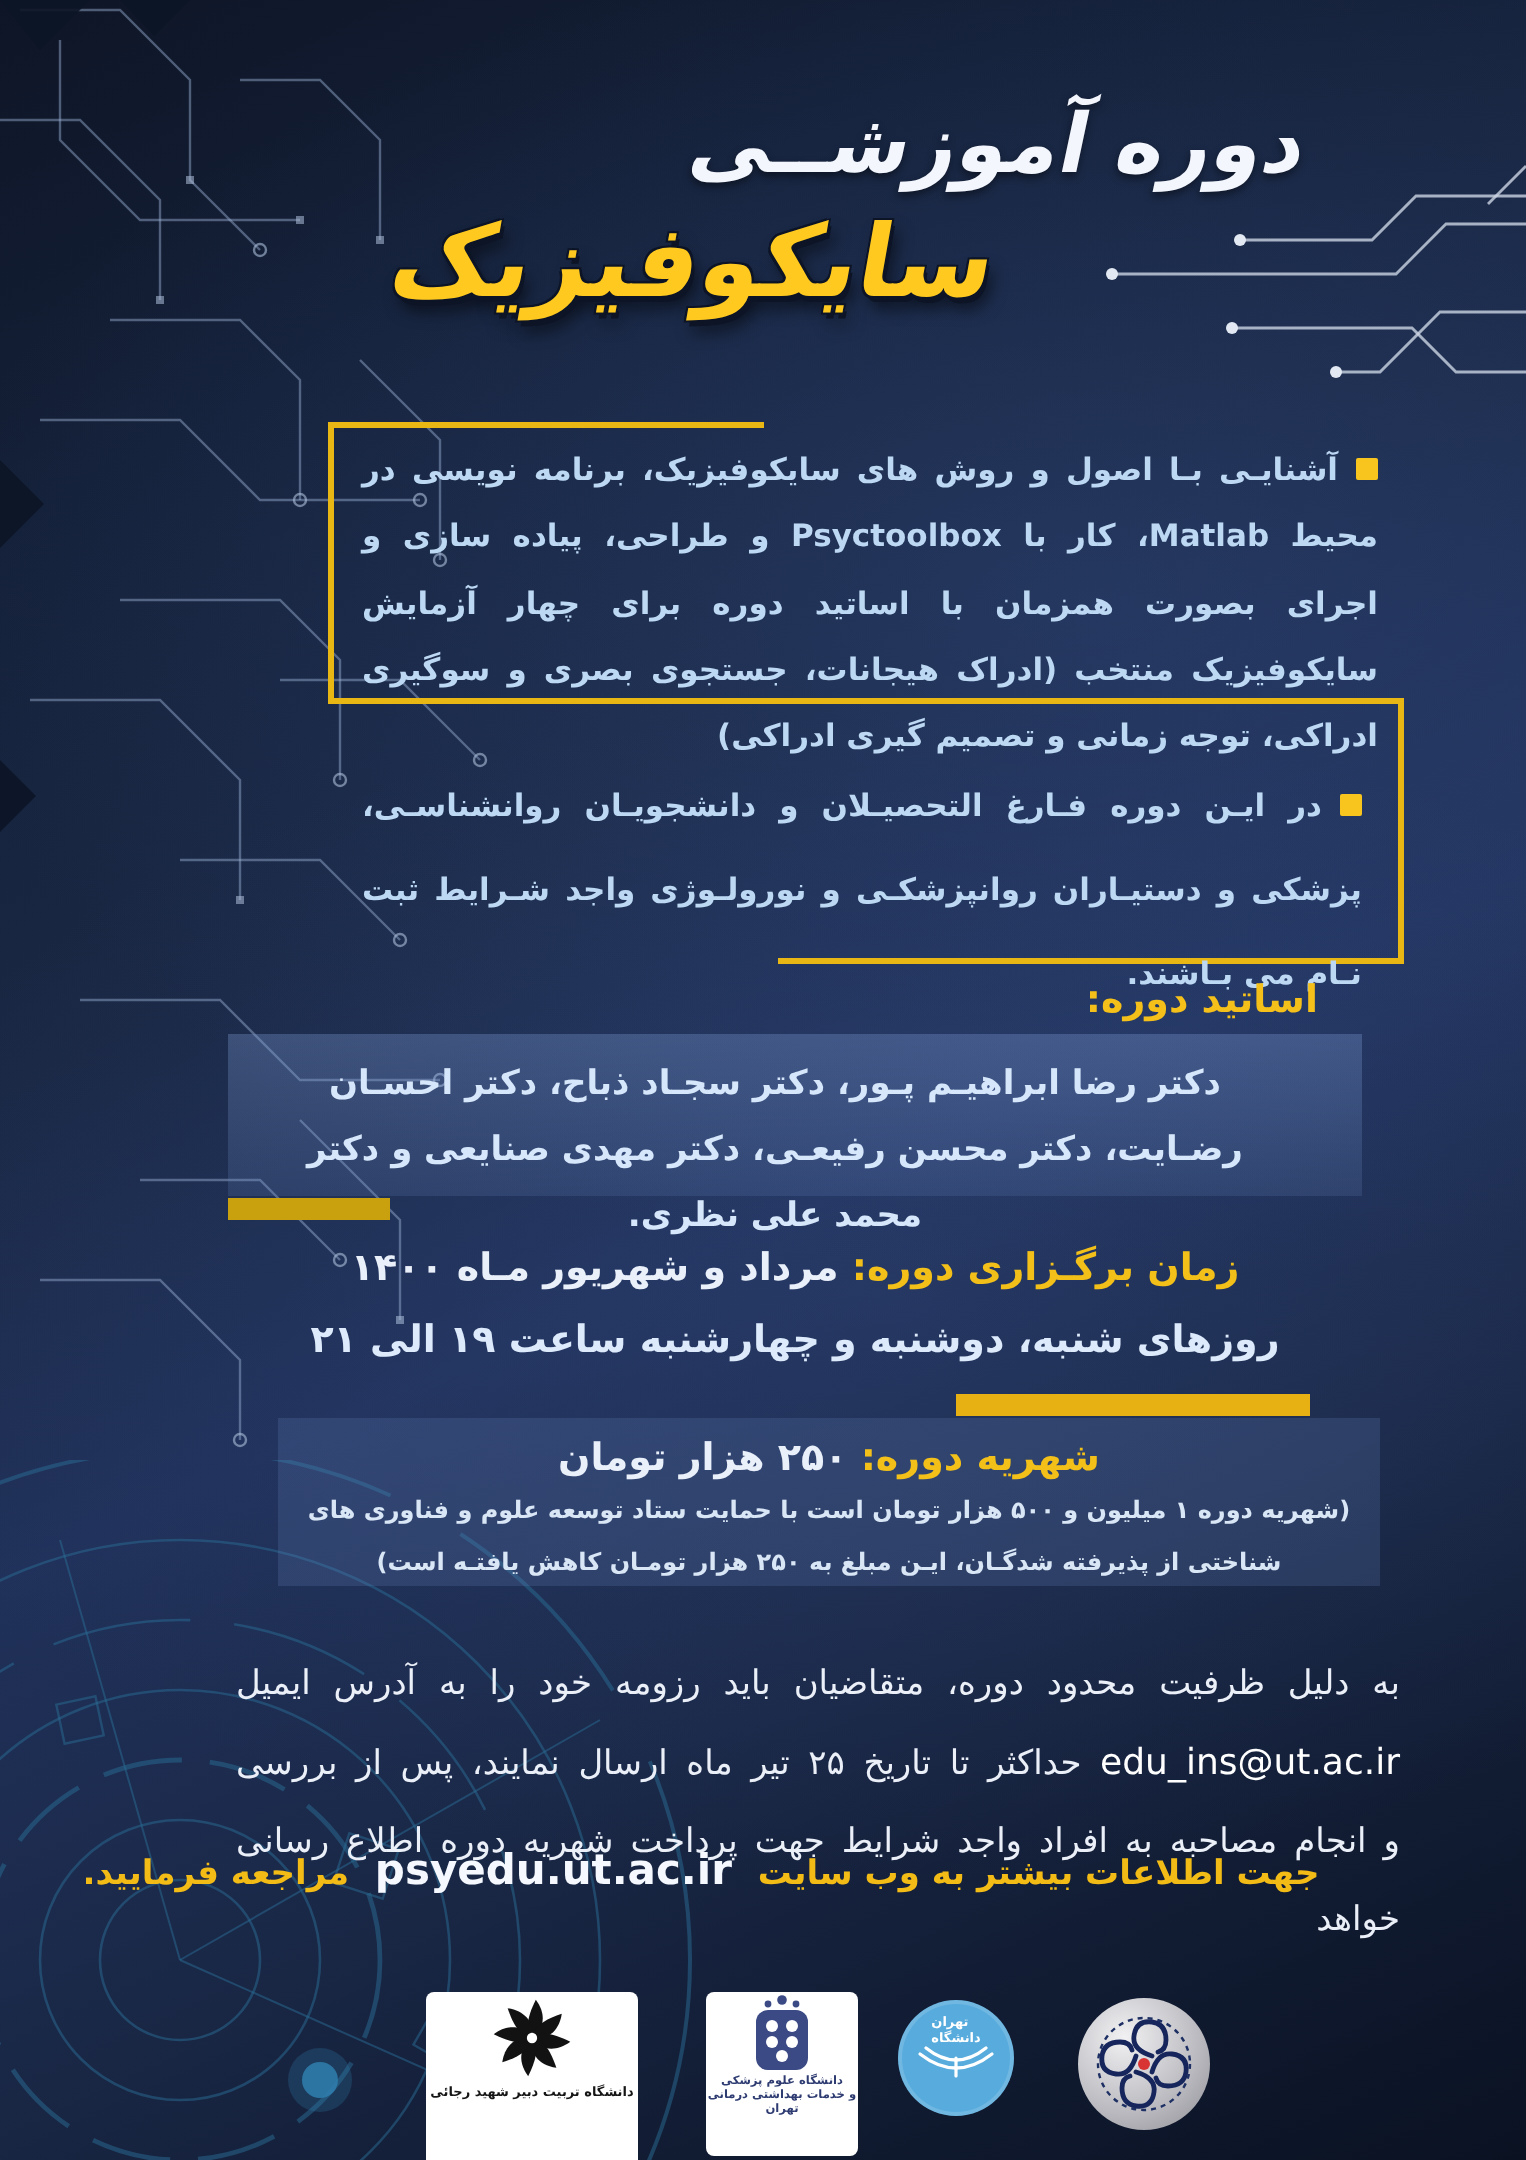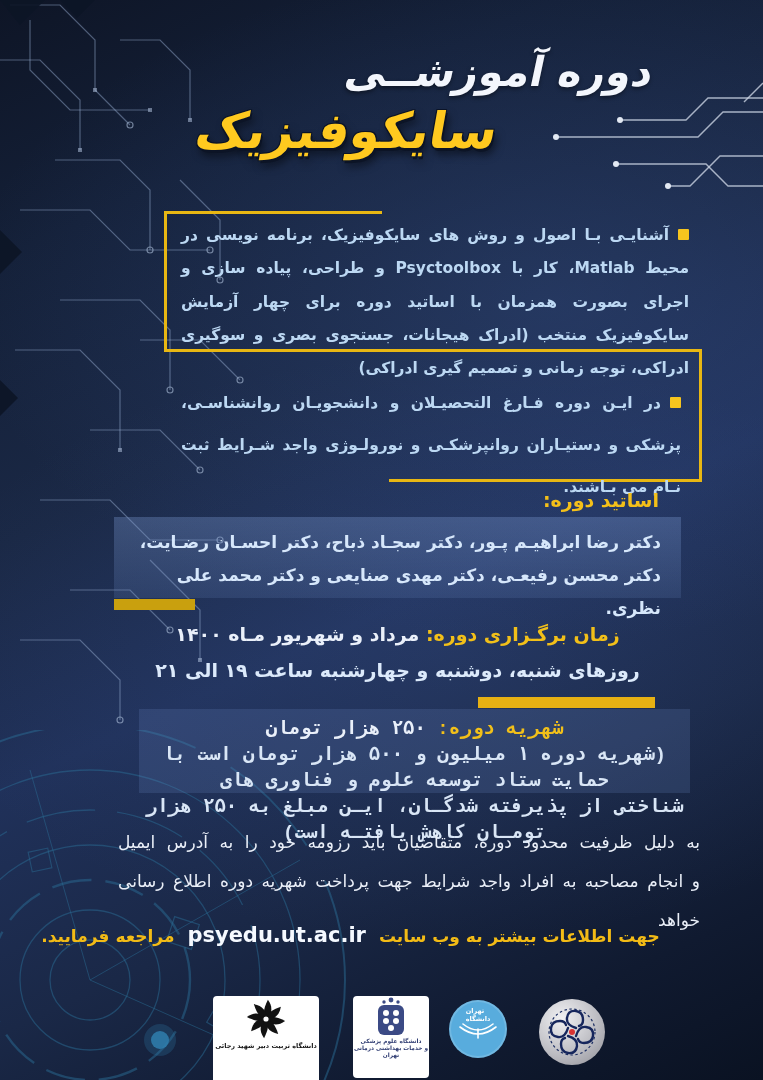--- a/index.html
+++ b/index.html
@@ -45,39 +45,39 @@
   .audience{left:181px;top:383px;width:500px;line-height:2.7;}
   .bullet{display:inline-block;width:11px;height:11px;background:#f7c51e;margin-left:9px;border-radius:1px;}
 
   
   .inst-heading{top:489px;right:104px;direction:rtl;color:#f4c019;font-size:19px;font-weight:bold;}
   .inst-box{
     left:114px;top:517px;width:567px;height:81px;
     background:linear-gradient(180deg,rgba(122,152,208,.34),rgba(100,130,185,.20));
   }
   .inst-names{
-    padding:9px 20px 0 16px;direction:rtl;text-align:right;
+    padding:9px 36px 0 16px;direction:rtl;text-align:center;
     font-size:17px;font-weight:bold;line-height:33px;color:#d6e7fb;
   }
   .bar-left{left:114px;top:599px;width:81px;height:11px;background:#c9a00e;}
   .bar-right{left:478px;top:697px;width:177px;height:11px;background:#e7b113;}
 
   
   .schedule{left:114px;top:616px;width:567px;text-align:center;direction:rtl;}
   .sch-line{font-size:19px;font-weight:bold;line-height:36px;color:#dceafb;}
   .lbl-yellow{color:#f2c019;}
   .val-white{color:#eaf0fa;}
 
   
   .tuition-box{
     left:139px;top:709px;width:551px;height:84px;background:rgba(112,142,198,.20);
-    text-align:center;direction:rtl;font-family:Liberation Mono, monospace;
+    text-align:center;direction:rtl;
   }
   .tui-line1{margin-top:7px;font-size:19px;font-weight:bold;line-height:26px;}
-  .tui-note{font-size:19px;color:#d9e6f6;line-height:26px;font-weight:bold;}
+  .tui-note{font-size:12px;color:#d9e6f6;line-height:26px;font-weight:bold;}
 
   
   .contact{left:118px;top:823px;width:582px;direction:rtl;color:#eaeff8;font-size:17px;font-weight:normal;}
   .cl{line-height:39px;text-align:justify;text-align-last:justify;}
   .email{direction:ltr;unicode-bidi:embed;color:#ffffff;font-size:18px;}
 
   .website{left:0;top:923px;width:701px;text-align:center;direction:rtl;
     color:#f2bb16;font-size:17px;font-weight:bold;}
   .url{direction:ltr;unicode-bidi:embed;display:inline-block;margin:0 7px;color:#f5f9ff;font-size:21px;}
 
@@ -214,20 +214,24 @@
     <div class="tui-line1">
       <span class="lbl-yellow">شهریه دوره:</span>
       <span class="val-white">۲۵۰ هزار تومان</span>
     </div>
     <div class="tui-note">(شهریه دوره ۱ میلیون و ۵۰۰ هزار تومان است با حمایت ستاد توسعه علوم و فناوری های</div>
     <div class="tui-note">شناختی از پذیرفته شدگـان، ایـن مبلغ به ۲۵۰ هزار تومـان کاهش یافتـه است)</div>
   </div>
 
   <div class="abs contact">
     <div class="cl">به دلیل ظرفیت محدود دوره، متقاضیان باید رزومه خود را به آدرس ایمیل</div>
+    <div class="cl">
+      <span class="email">edu_ins@ut.ac.ir</span>
+      <span>حداکثر تا تاریخ ۲۵ تیر ماه ارسال نمایند، پس از بررسی</span>
+    </div>
     <div class="cl">و انجام مصاحبه به افراد واجد شرایط جهت پرداخت شهریه دوره اطلاع رسانی خواهد</div>
   </div>
 
   <div class="abs website">
     <span>جهت اطلاعات بیشتر به وب سایت</span>
     <span class="url">psyedu.ut.ac.ir</span>
     <span>مراجعه فرمایید.</span>
   </div>
 
   <div class="abs logos">

